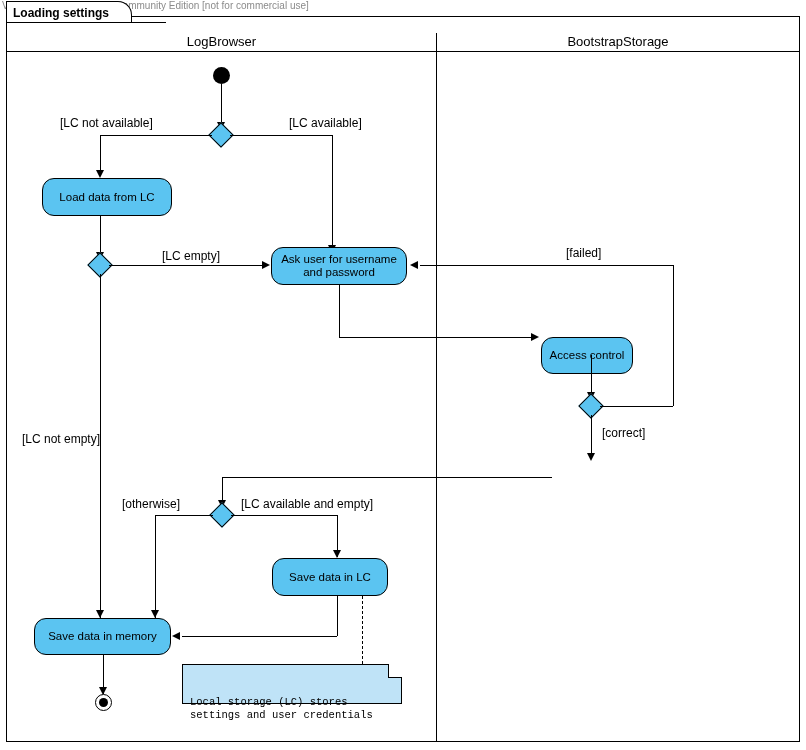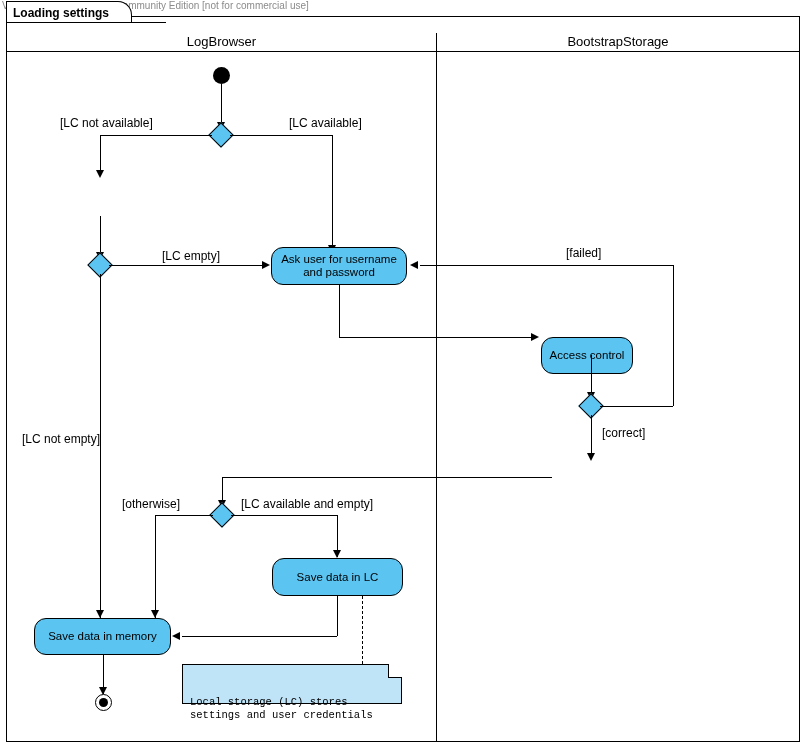--- a/index.html
+++ b/index.html
@@ -227,20 +227,23 @@
   <div class="ln hl" style="left:100px; top:135px; width:112px;"></div>
   <div class="ln vl" style="left:100px; top:135px; height:38px;"></div>
   <div class="arrow-down" style="left:96px; top:170px;"></div>
   <div class="guard" style="left:60px; top:116px;">[LC not available]</div>
 
   <div class="ln hl" style="left:230px; top:135px; width:102px;"></div>
   <div class="ln vl" style="left:332px; top:135px; height:113px;"></div>
   <div class="arrow-down" style="left:328px; top:245px;"></div>
   <div class="guard" style="left:289px; top:116px;">[LC available]</div>
 
+  <div class="node" style="left:42px; top:178px; width:130px; height:38px;">
+    <span>Load data from LC</span>
+  </div>
 
   <div class="ln vl" style="left:100px; top:216px; height:40px;"></div>
   <div class="arrow-down" style="left:96px; top:252px;"></div>
 
   <div class="diamond" style="left:91px; top:256px;"></div>
 
   <div class="ln hl" style="left:109px; top:265px; width:155px;"></div>
   <div class="arrow-right" style="left:262px; top:261px;"></div>
   <div class="guard" style="left:162px; top:249px;">[LC empty]</div>
 
@@ -286,21 +289,21 @@
   <div class="ln hl" style="left:155px; top:515px; width:58px;"></div>
   <div class="ln vl" style="left:155px; top:515px; height:107px;"></div>
   <div class="arrow-down" style="left:151px; top:610px;"></div>
   <div class="guard" style="left:122px; top:497px;">[otherwise]</div>
 
   <div class="ln hl" style="left:231px; top:515px; width:106px;"></div>
   <div class="ln vl" style="left:337px; top:515px; height:42px;"></div>
   <div class="arrow-down" style="left:333px; top:550px;"></div>
   <div class="guard" style="left:241px; top:497px;">[LC available and empty]</div>
 
-  <div class="node" style="left:272px; top:558px; width:131px; height:38px;">
+  <div class="node" style="left:272px; top:558px; width:116px; height:38px;">
     <span>Save data in LC</span>
   </div>
 
   <div class="ln vl" style="left:337px; top:596px; height:40px;"></div>
   <div class="ln hl" style="left:182px; top:636px; width:155px;"></div>
   <div class="arrow-left" style="left:172px; top:632px;"></div>
 
   <div class="node" style="left:34px; top:618px; width:137px; height:37px;">
     <span>Save data in memory</span>
   </div>

